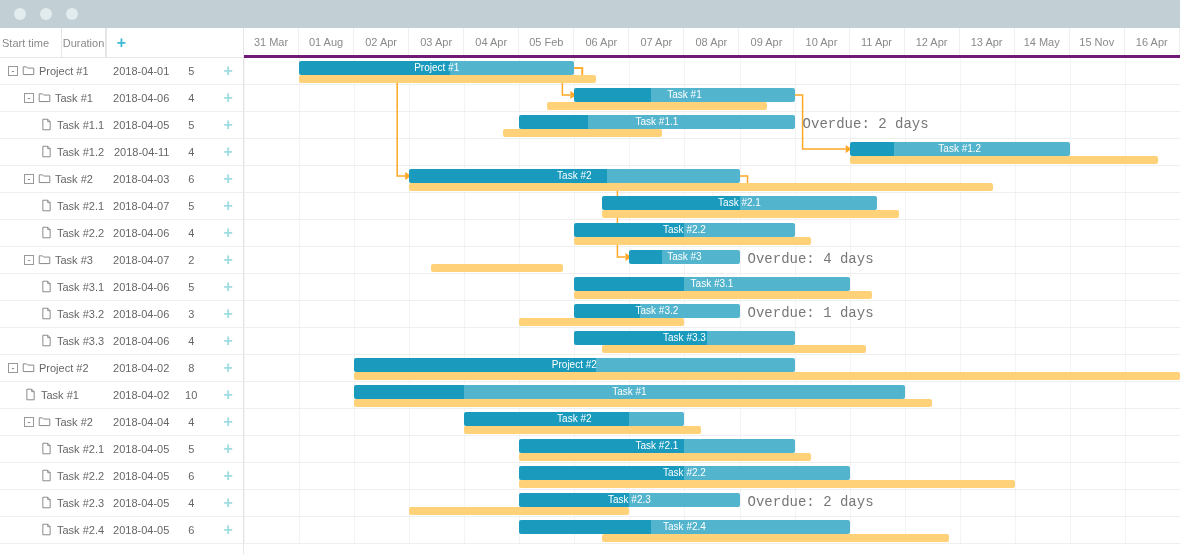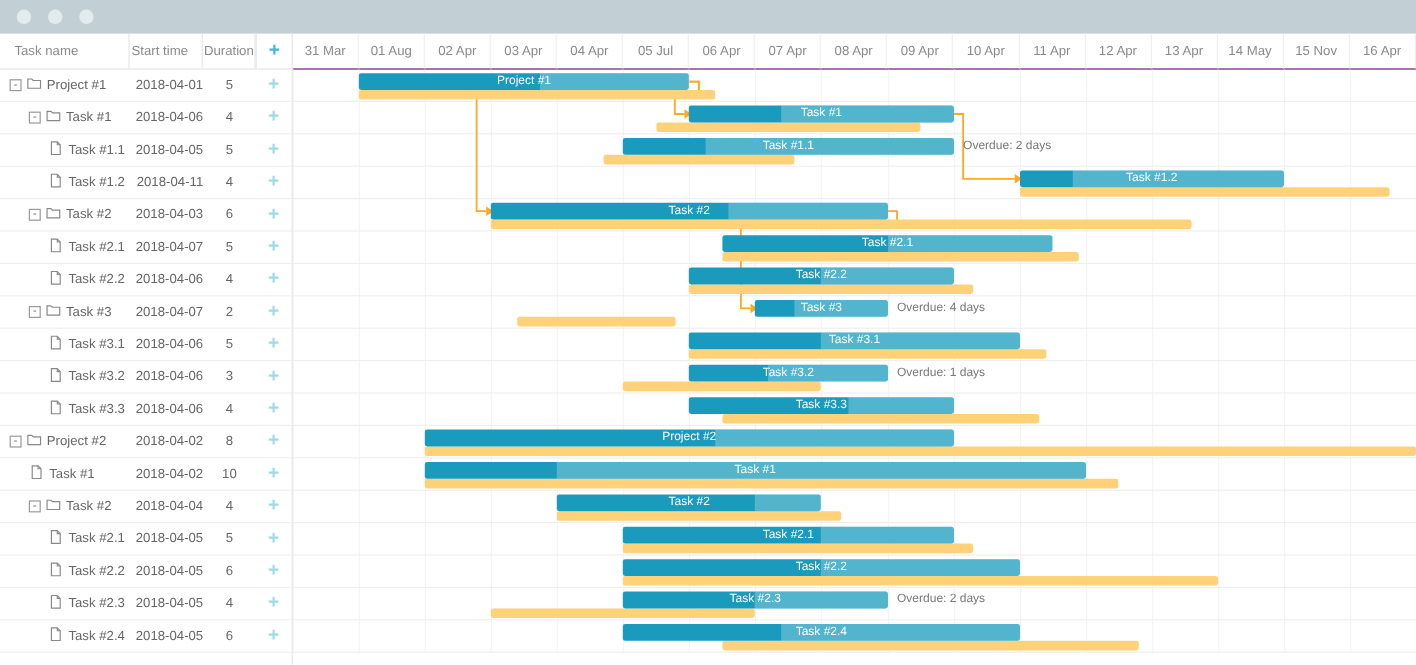--- a/index.html
+++ b/index.html
@@ -96,21 +96,21 @@
     
     .chart-panel {
       flex: 1;
       position: relative;
       overflow: hidden;
     }
     .timeline-header {
       display: flex;
       height: 30px;
       align-items: center;
-      border-bottom: 1px solid #701a75;
+      border-bottom: 3px solid #701a75;
       position: relative;
     }
     .date-cell {
       flex-shrink: 0;
       text-align: center;
       color: #8a8a8a;
       border-right: 1px solid #efefef;
       height: 100%;
       display: flex;
       align-items: center;
@@ -159,25 +159,26 @@
     .baseline {
       position: absolute;
       height: 8px;
       top: 17px;
       background: #ffd27a;
       border-radius: 2px;
       z-index: 1;
     }
     .overdue-label {
       position: absolute;
-      font-size: 10px;
+      font-size: 14px;
       color: #777;
       top: 4px;
       white-space: nowrap;
       z-index: 3;
+      font-family: Liberation Mono, monospace;
     }
     .link {
       position: absolute;
       z-index: 1;
       pointer-events: none;
     }
     .link path {
       stroke: #ffa726;
       stroke-width: 1.5;
       fill: none;
@@ -191,21 +192,20 @@
 
 <div class="titlebar">
   <span class="dot"></span>
   <span class="dot"></span>
   <span class="dot"></span>
 </div>
 
 <div class="container">
   <div class="grid-panel">
     <div class="header-row">
-      <div class="col-name">Task name</div>
       <div class="col-start">Start time</div>
       <div class="col-dur">Duration</div>
       <div class="col-add">
           <span class="plus-icon">+</span>
         </div>
     </div>
     <div id="grid-rows">
         <div class="task-row">
           <div class="col-name" style="padding-left: 8px;">
             <span class="expand-icon">-</span>
@@ -460,21 +460,21 @@
         </div>
       </div>
   </div>
   <div class="chart-panel">
     <div class="timeline-header" id="timeline-header">
         <div class="date-cell" style="width: 55.06px;">31 Mar</div>
         <div class="date-cell" style="width: 55.06px;">01 Aug</div>
         <div class="date-cell" style="width: 55.06px;">02 Apr</div>
         <div class="date-cell" style="width: 55.06px;">03 Apr</div>
         <div class="date-cell" style="width: 55.06px;">04 Apr</div>
-        <div class="date-cell" style="width: 55.06px;">05 Jul</div>
+        <div class="date-cell" style="width: 55.06px;">05 Feb</div>
         <div class="date-cell" style="width: 55.06px;">06 Apr</div>
         <div class="date-cell" style="width: 55.06px;">07 Apr</div>
         <div class="date-cell" style="width: 55.06px;">08 Apr</div>
         <div class="date-cell" style="width: 55.06px;">09 Apr</div>
         <div class="date-cell" style="width: 55.06px;">10 Apr</div>
         <div class="date-cell" style="width: 55.06px;">11 Apr</div>
         <div class="date-cell" style="width: 55.06px;">12 Apr</div>
         <div class="date-cell" style="width: 55.06px;">13 Apr</div>
         <div class="date-cell" style="width: 55.06px;">14 May</div>
         <div class="date-cell" style="width: 55.06px;">15 Nov</div>

